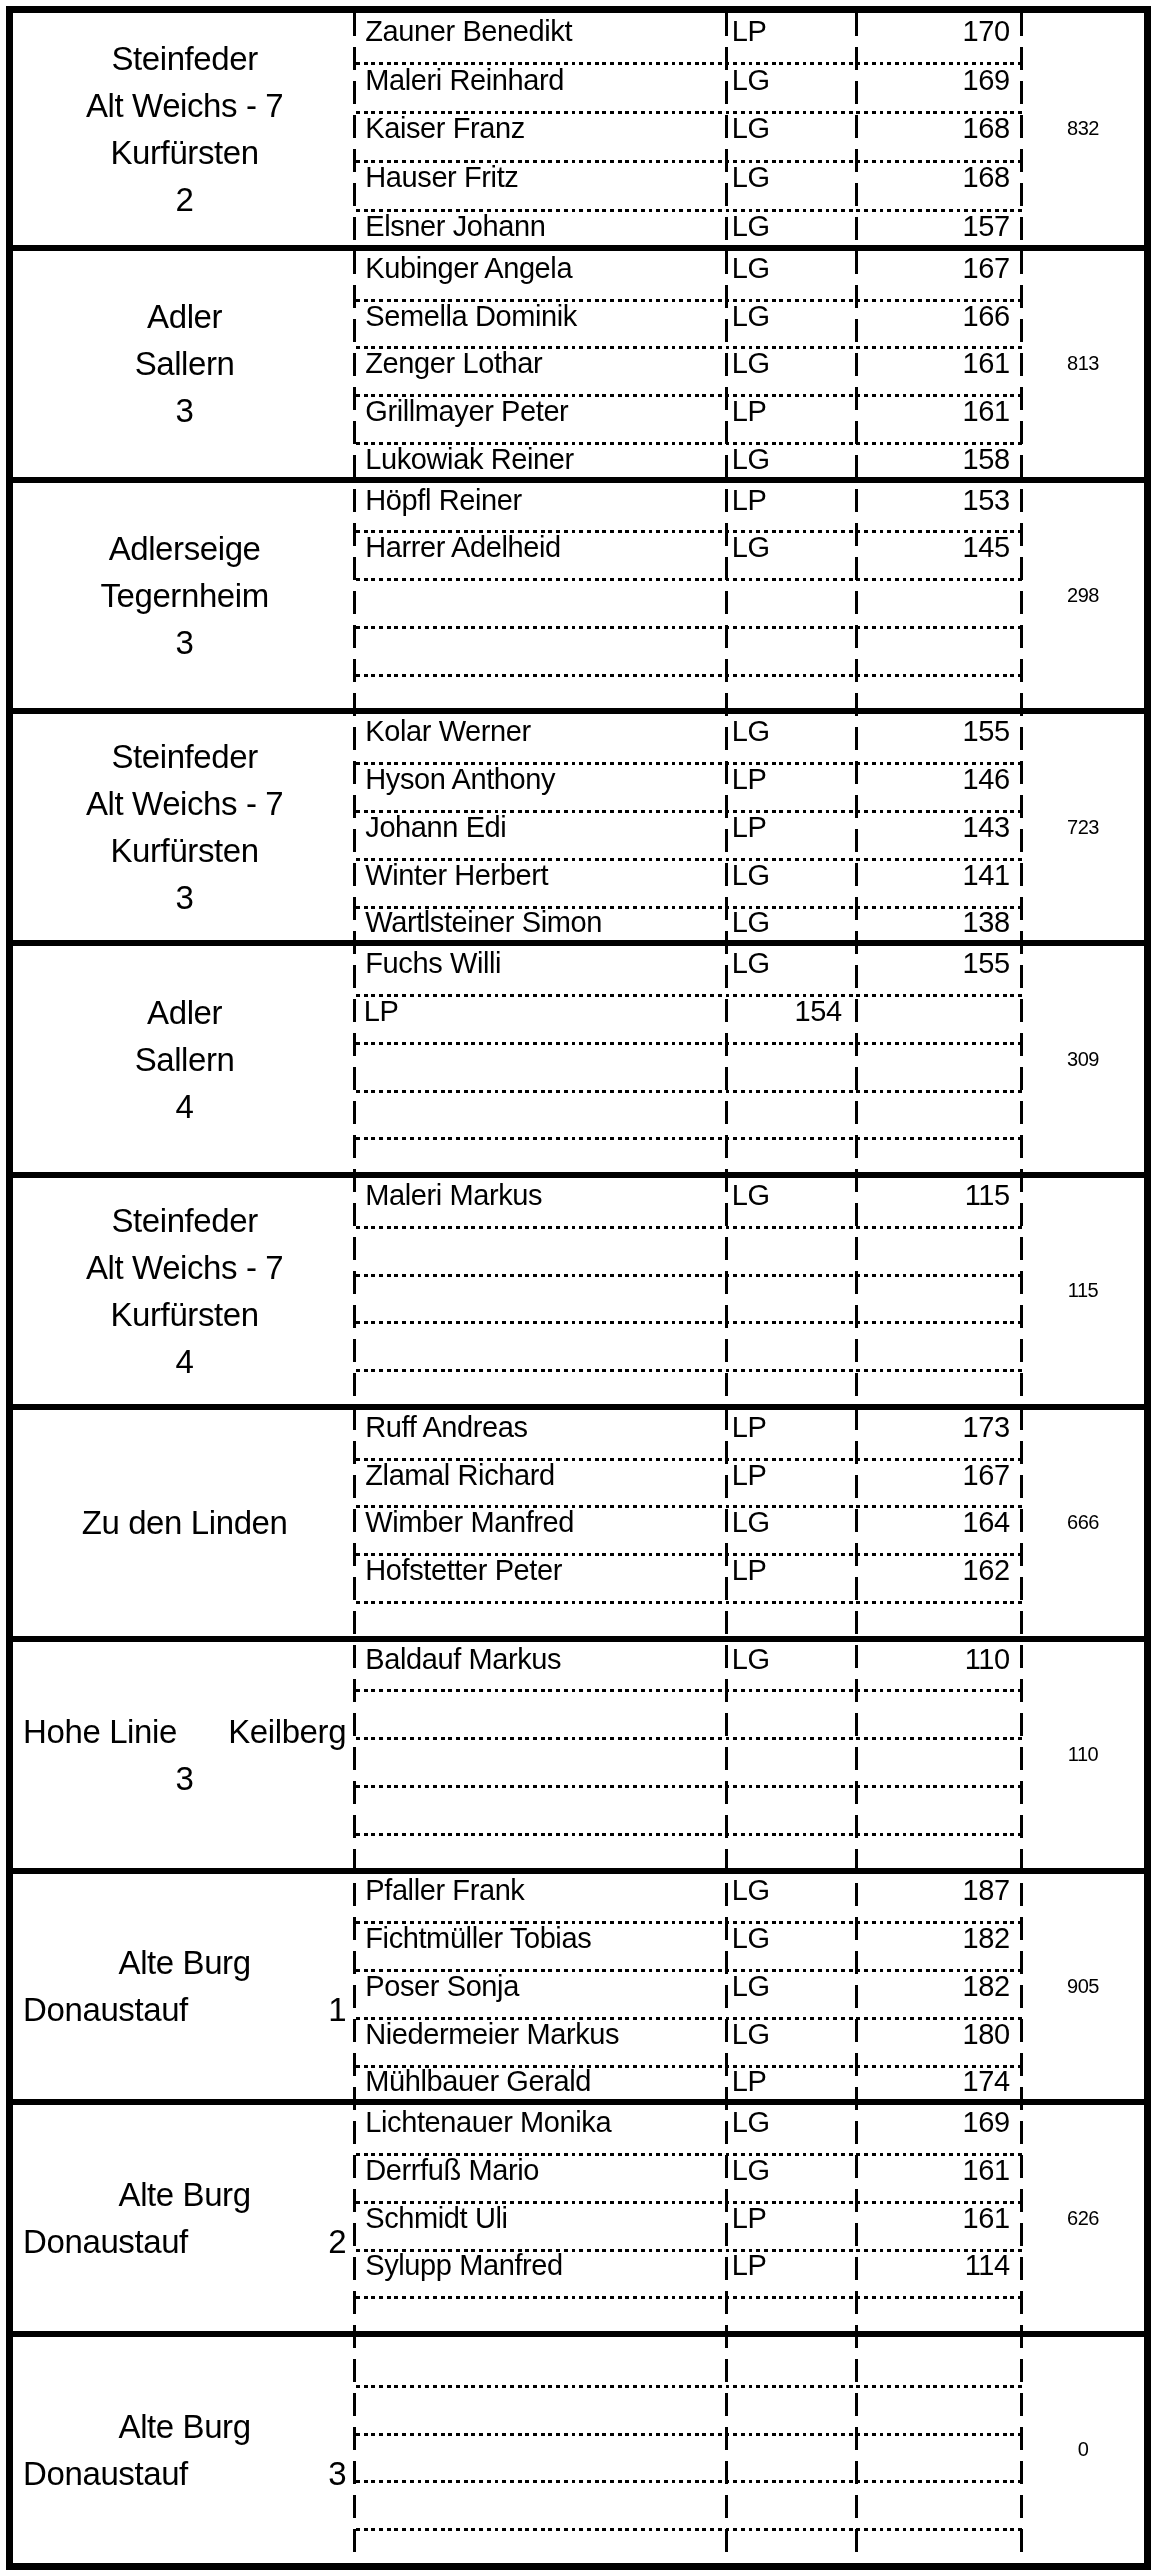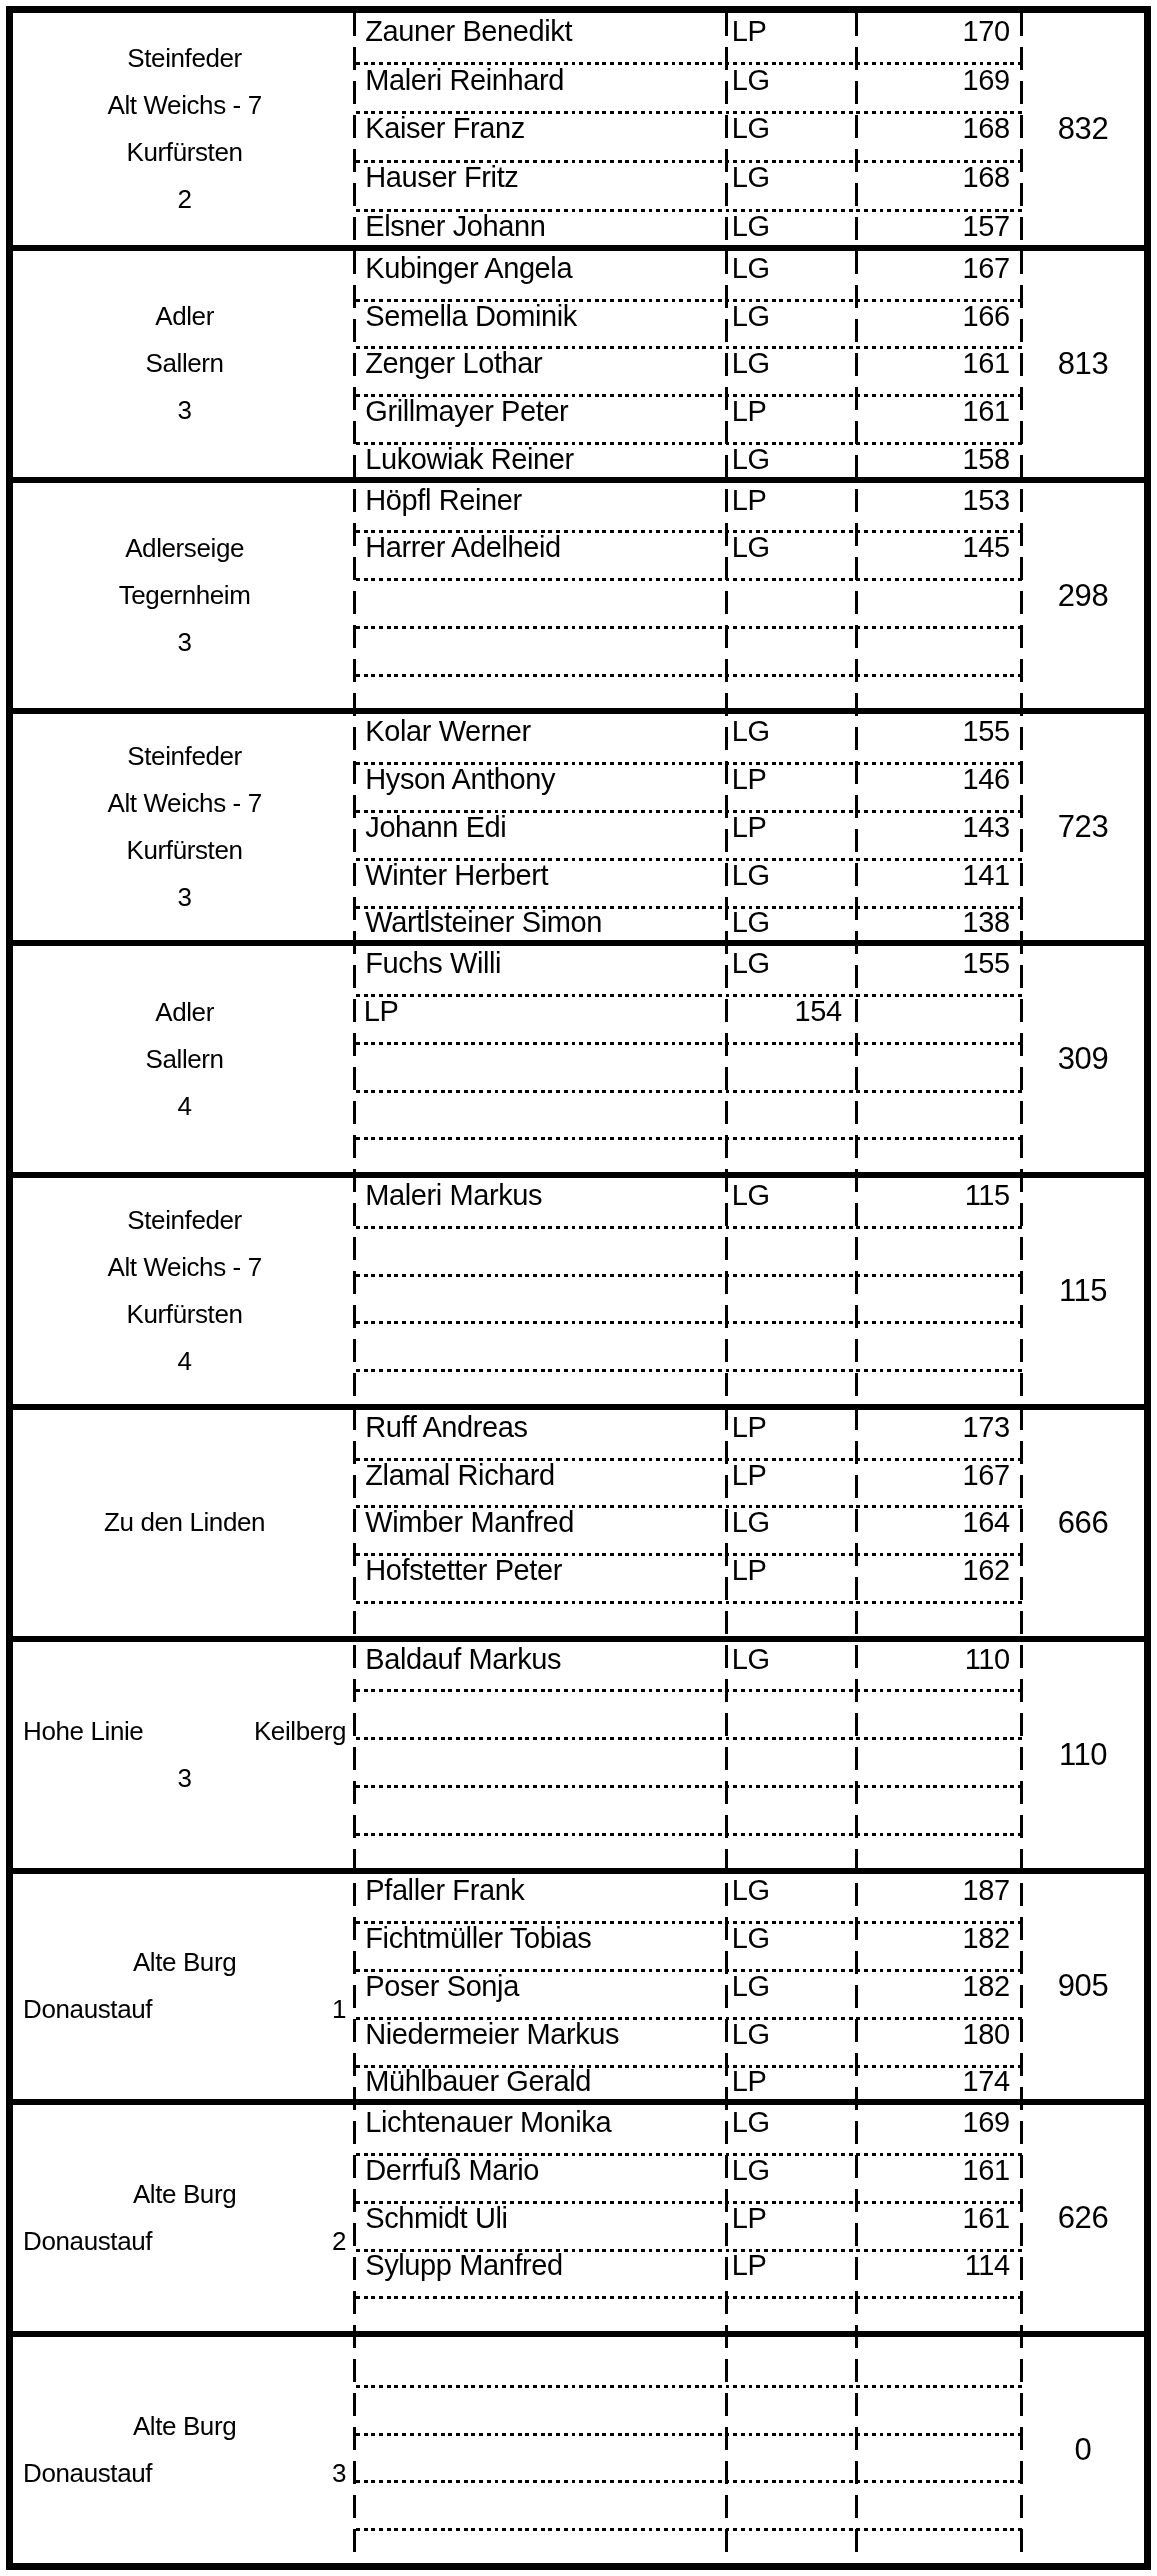--- a/index.html
+++ b/index.html
@@ -41,21 +41,21 @@
     grid-template-columns: 343px 371px 130px 165px 1fr;
   }
   .block + .block { border-top: 6.1px solid #000; }
 
   .team {
     grid-column: 1;
     display: flex;
     flex-direction: column;
     justify-content: center;
     text-align: center;
-    font-size: 26px;
+    font-size: 33px;
     line-height: 47px;
     letter-spacing: -0.4px;
   }
   .team-line.split {
     display: flex;
     justify-content: space-between;
     padding: 0 10px;
   }
 
   .rows {
@@ -85,21 +85,21 @@
   }
   .cell.name  { padding-left: 9.2px; }
   .cell.disc  { padding-left: 7.7px; }
   .cell.score { justify-content: flex-end; padding-right: 12.3px; }
 
   .total {
     grid-column: 5;
     display: flex;
     align-items: center;
     justify-content: center;
-    font-size: 31px;
+    font-size: 20px;
     letter-spacing: -0.4px;
     text-align: center;
   }
 </style>
 </head>
 <body>
 
 <div class="page">
   <div class="table" id="results-table">
       <div class="vlines">

